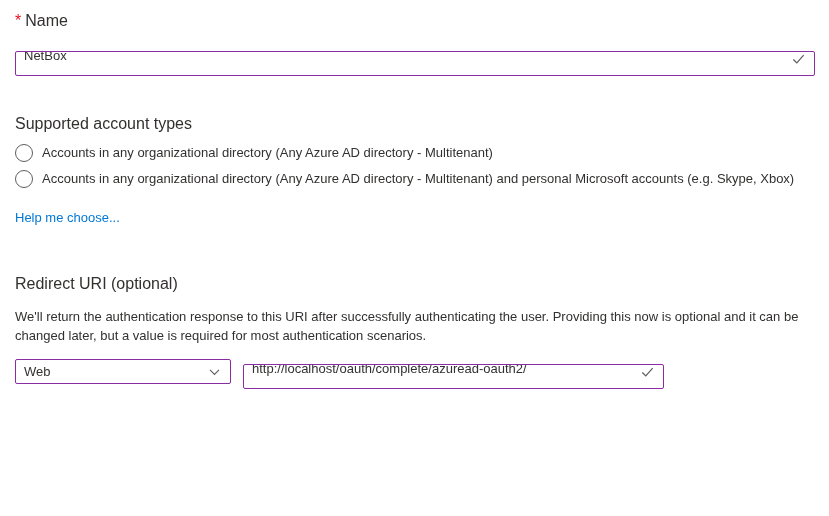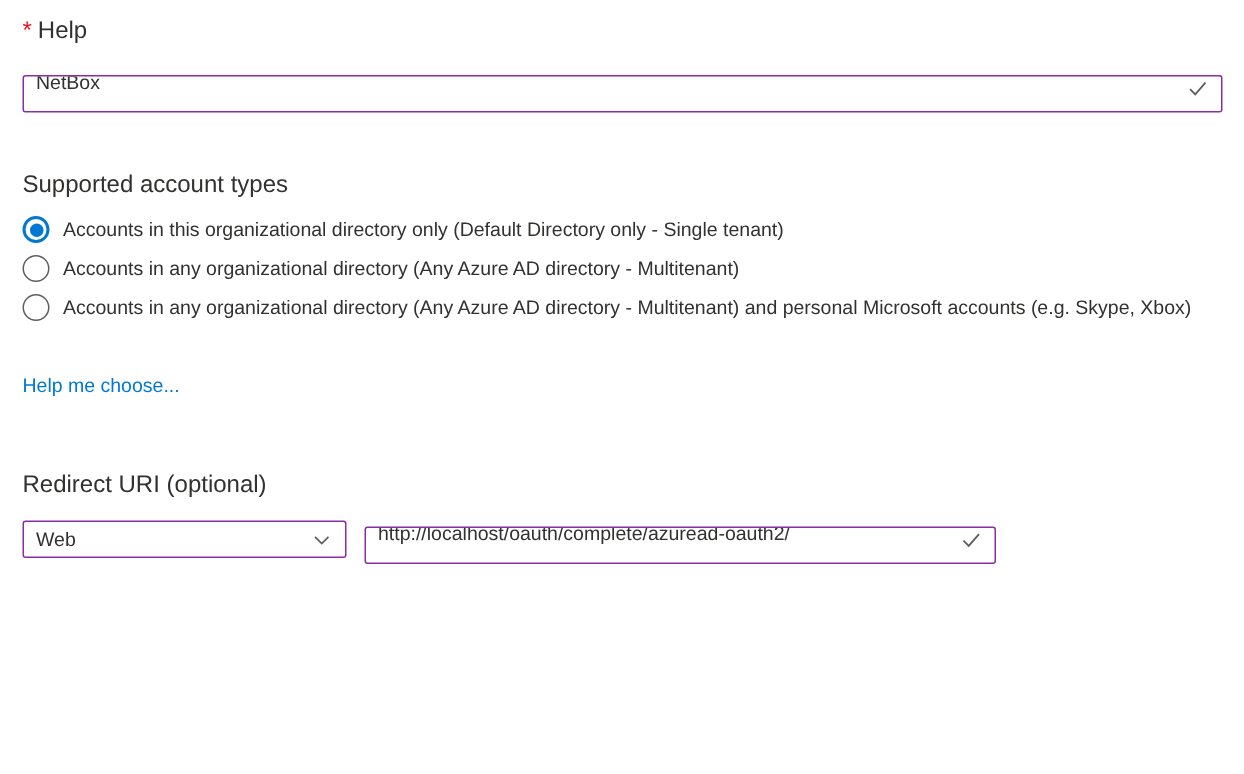--- a/index.html
+++ b/index.html
@@ -94,21 +94,21 @@
   .radio-label{
     margin-left:9px;
     font-size:13px;
     line-height:18px;
     color:var(--text);
     white-space:nowrap;
   }
 
   .help-link{
     display:inline-block;
-    margin-top:27px;
+    margin-top:14px;
     font-size:13px;
     color:var(--link);
     text-decoration:none;
     cursor:pointer;
   }
 
   .redirect-title{margin-top:48px;}
   .redirect-desc{margin-top:14px;width:805px;}
 
   .uri-row{
@@ -136,62 +136,57 @@
     margin-left:12px;
     width:421px;height:25px;
   }
 </style>
 </head>
 <body>
 
 <div class="page">
 
   
-  <h2 class="section-title"><span class="required">*</span><span>Help</span></h2>
+  <h2 class="section-title"><span class="required">*</span><span>Name</span></h2>
 
 
   <div class="text-field">
     <input type="text" value="NetBox" style="">
     <span class="field-check">
       <svg width="15" height="15" viewBox="0 0 16 16">
         <path d="M2.5 8.5 L6.2 12.2 L13.5 3.8" stroke="#605e5c" stroke-width="1.3" fill="none"></path>
       </svg>
     </span>
   </div>
 
   
   <h2 class="section-title account-title">Supported account types</h2>
 
 
   <div class="radio-group">
-    <div class="radio-row selected">
-      <span class="radio">
-          <span class="dot"></span>
-        </span>
-      <span class="radio-label">Accounts in this organizational directory only (Default Directory only - Single tenant)</span>
-    </div>
     <div class="radio-row">
       <span class="radio">
           <span class="dot"></span>
         </span>
       <span class="radio-label">Accounts in any organizational directory (Any Azure AD directory - Multitenant)</span>
     </div>
     <div class="radio-row">
       <span class="radio">
           <span class="dot"></span>
         </span>
       <span class="radio-label">Accounts in any organizational directory (Any Azure AD directory - Multitenant) and personal Microsoft accounts (e.g. Skype, Xbox)</span>
     </div>
   </div>
 
   <a class="help-link">Help me choose...</a>
 
   
   <h2 class="section-title redirect-title">Redirect URI (optional)</h2>
 
+  <p class="desc redirect-desc">We'll return the authentication response to this URI after successfully authenticating the user. Providing this now is optional and it can be changed later, but a value is required for most authentication scenarios.</p>
 
   <div class="uri-row">
     <div class="dropdown">
       <span>Web</span>
       <span class="chev">
         <svg width="13" height="13" viewBox="0 0 16 16">
           <path d="M2.5 5.5 L8 11 L13.5 5.5" stroke="#605e5c" stroke-width="1.4" fill="none"></path>
         </svg>
       </span>
     </div>

